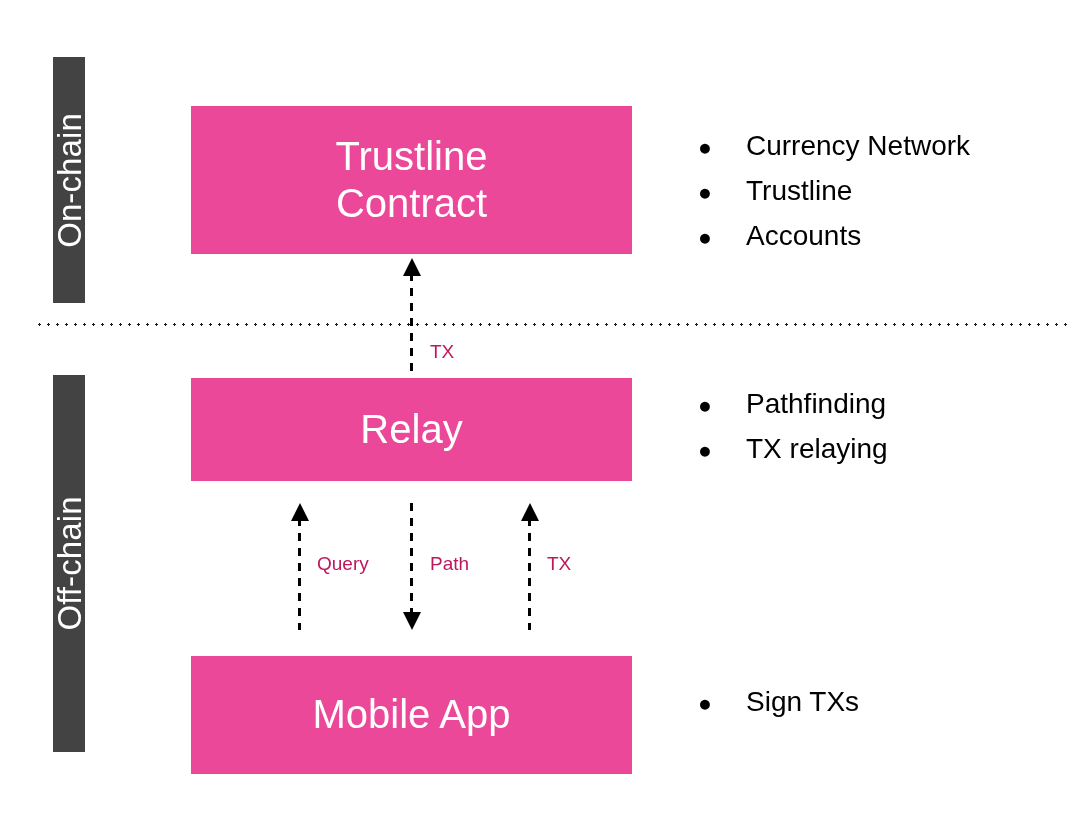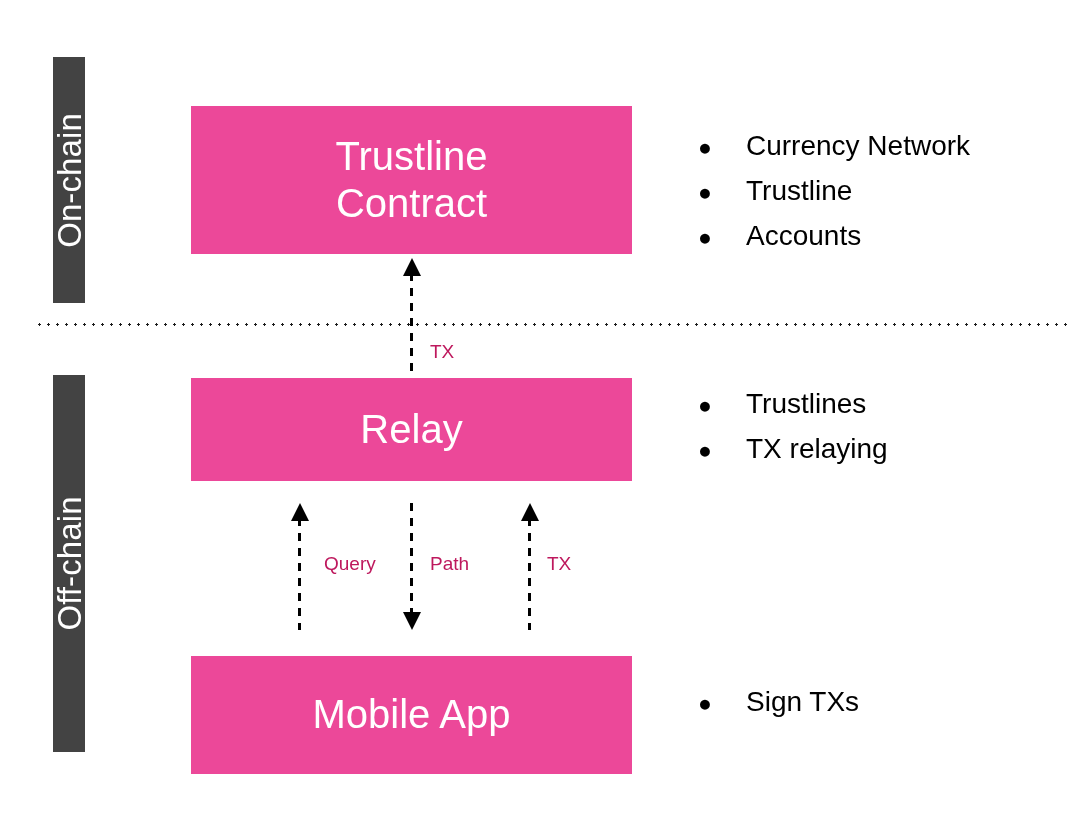--- a/index.html
+++ b/index.html
@@ -113,21 +113,21 @@
 
   
   .flow-label {
     position: absolute;
     font-size: 19px;
     color: #be185d;
     white-space: nowrap;
     line-height: 1;
   }
   #label-tx-chain { left: 430px; top: 342px; }
-  #label-query    { left: 324px; top: 554px; text-align: center; }
+  #label-query    { left: 317px; top: 554px; text-align: center; }
   #label-path     { left: 430px; top: 554px; text-align: center; }
   #label-tx-relay { left: 547px; top: 554px; }
 
   
   .feature-list {
     position: absolute;
     left: 698px;
     margin: 0;
     padding: 0;
     list-style: none;
@@ -218,21 +218,21 @@
     </li>
     <li class="feature-item">
       <span class="feature-bullet">●</span>
       <span class="feature-text">Accounts</span>
     </li>
   </ul>
 
   <ul id="features-relay" class="feature-list">
     <li class="feature-item">
       <span class="feature-bullet">●</span>
-      <span class="feature-text">Trustlines</span>
+      <span class="feature-text">Pathfinding</span>
     </li>
     <li class="feature-item">
       <span class="feature-bullet">●</span>
       <span class="feature-text">TX relaying</span>
     </li>
   </ul>
 
   <ul id="features-mobile" class="feature-list">
     <li class="feature-item">
       <span class="feature-bullet">●</span>

